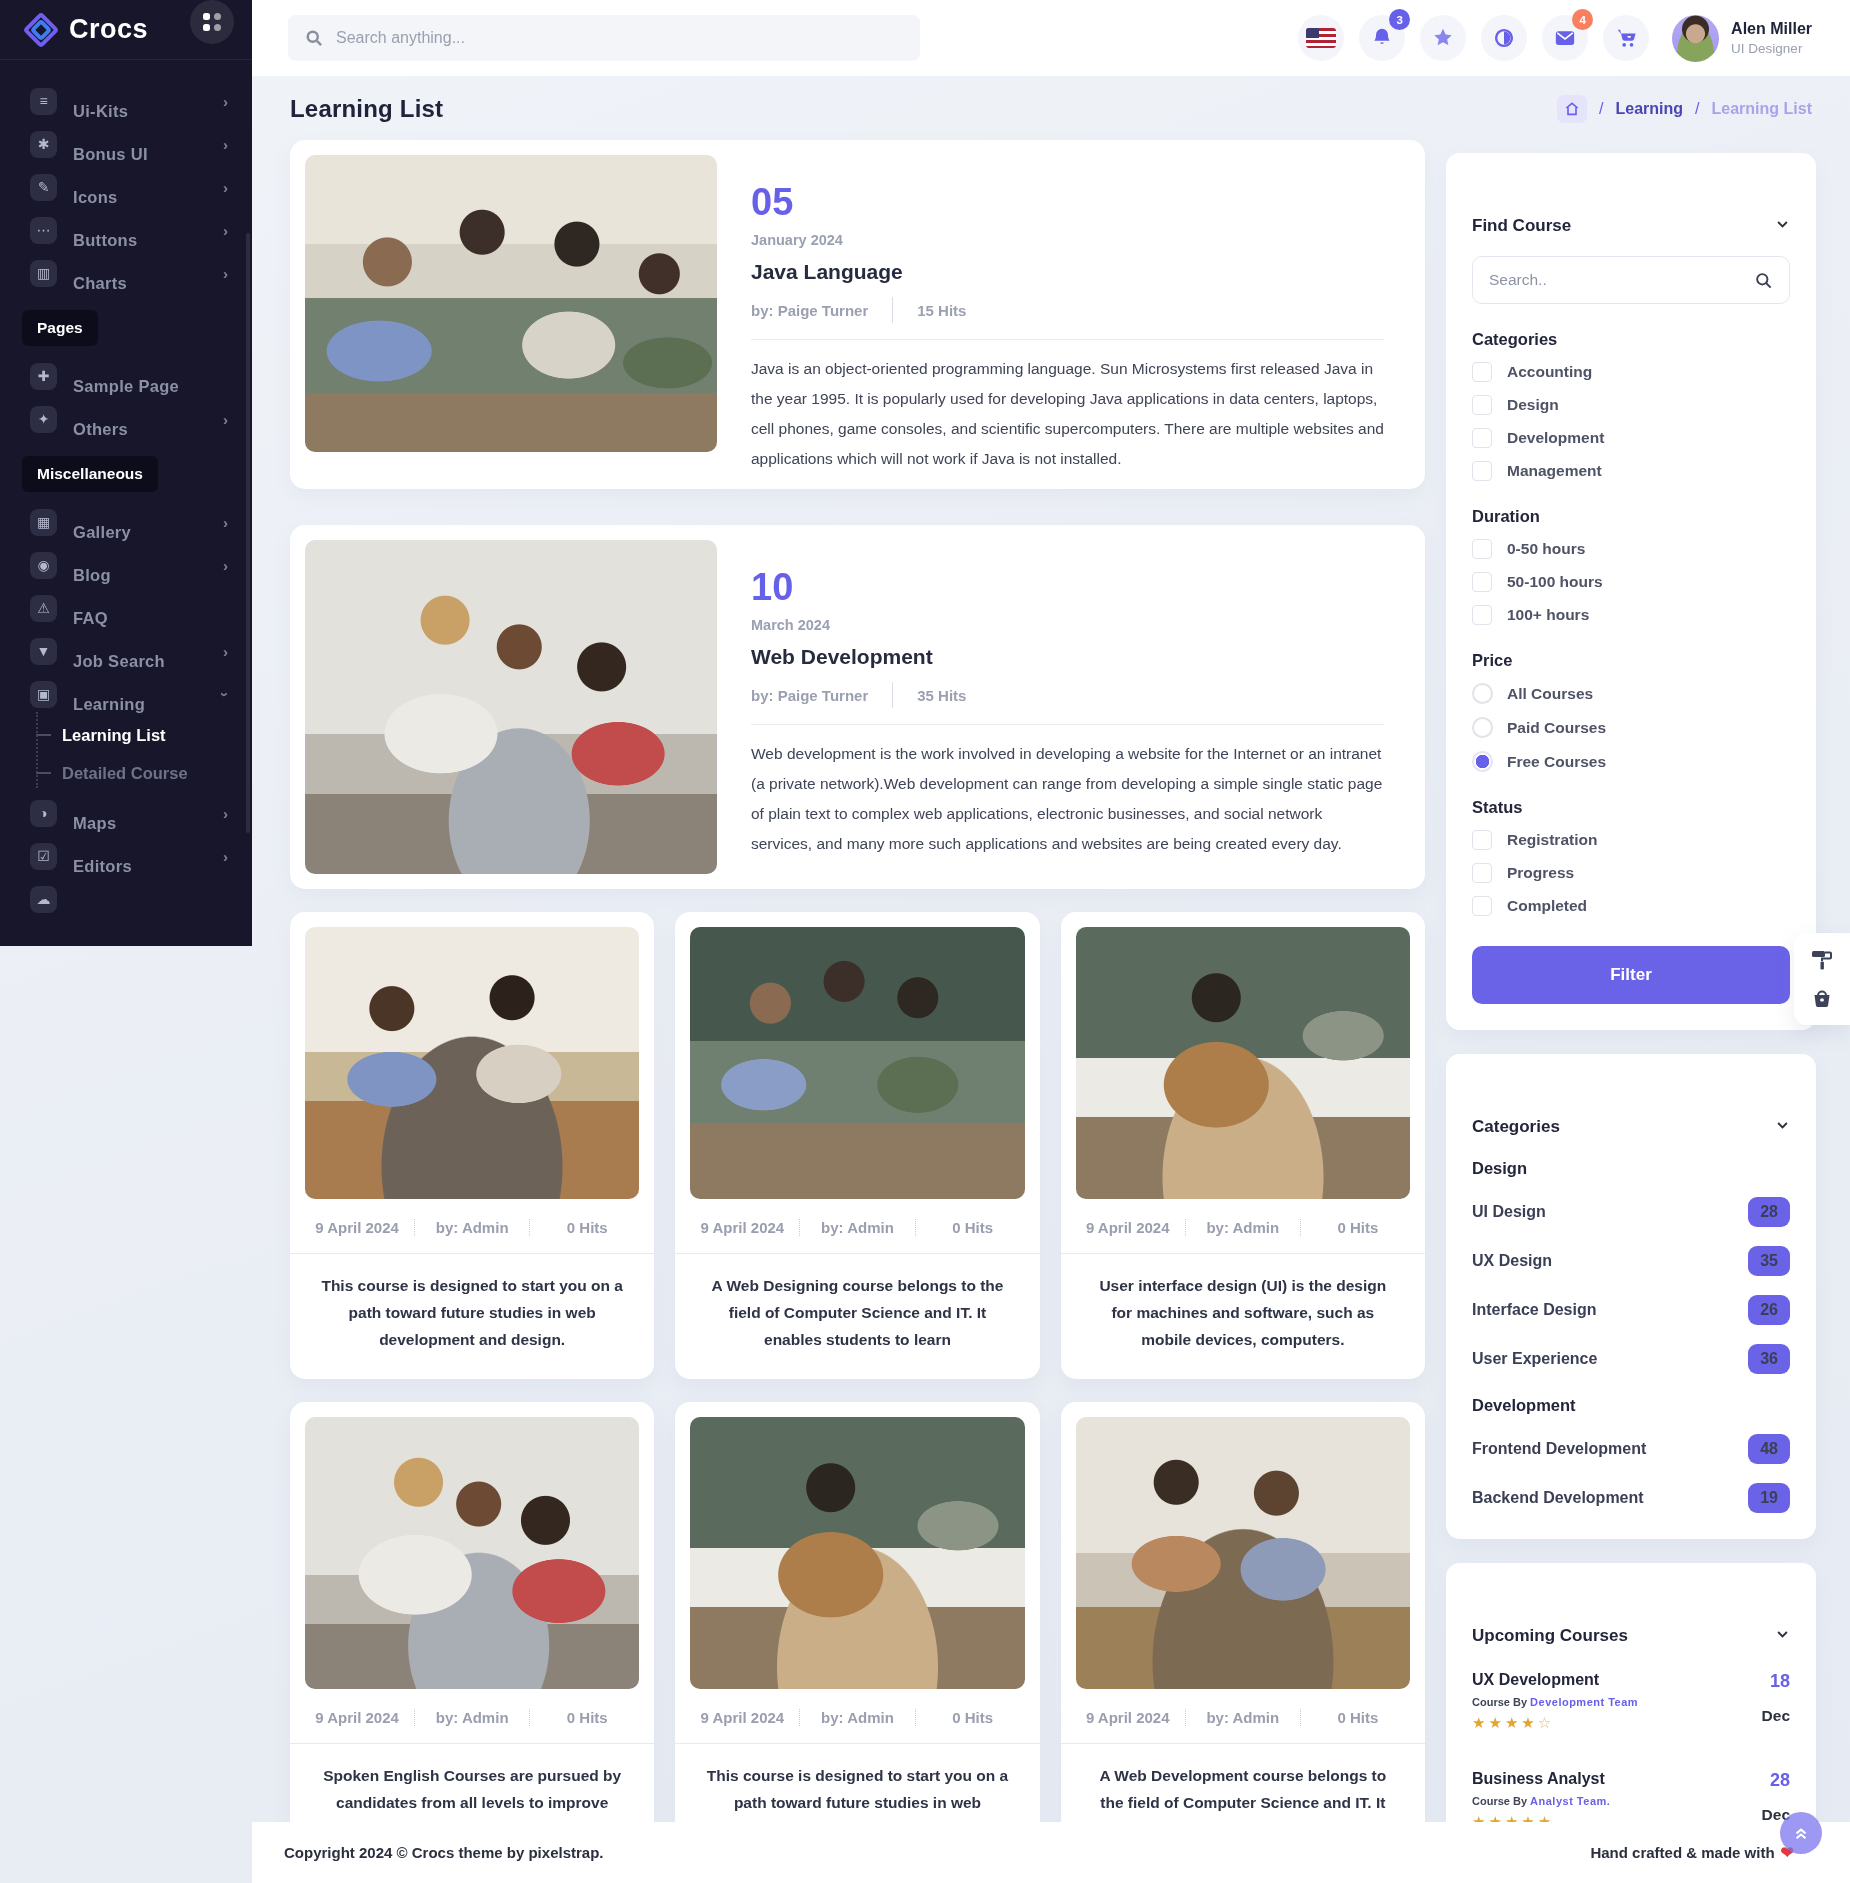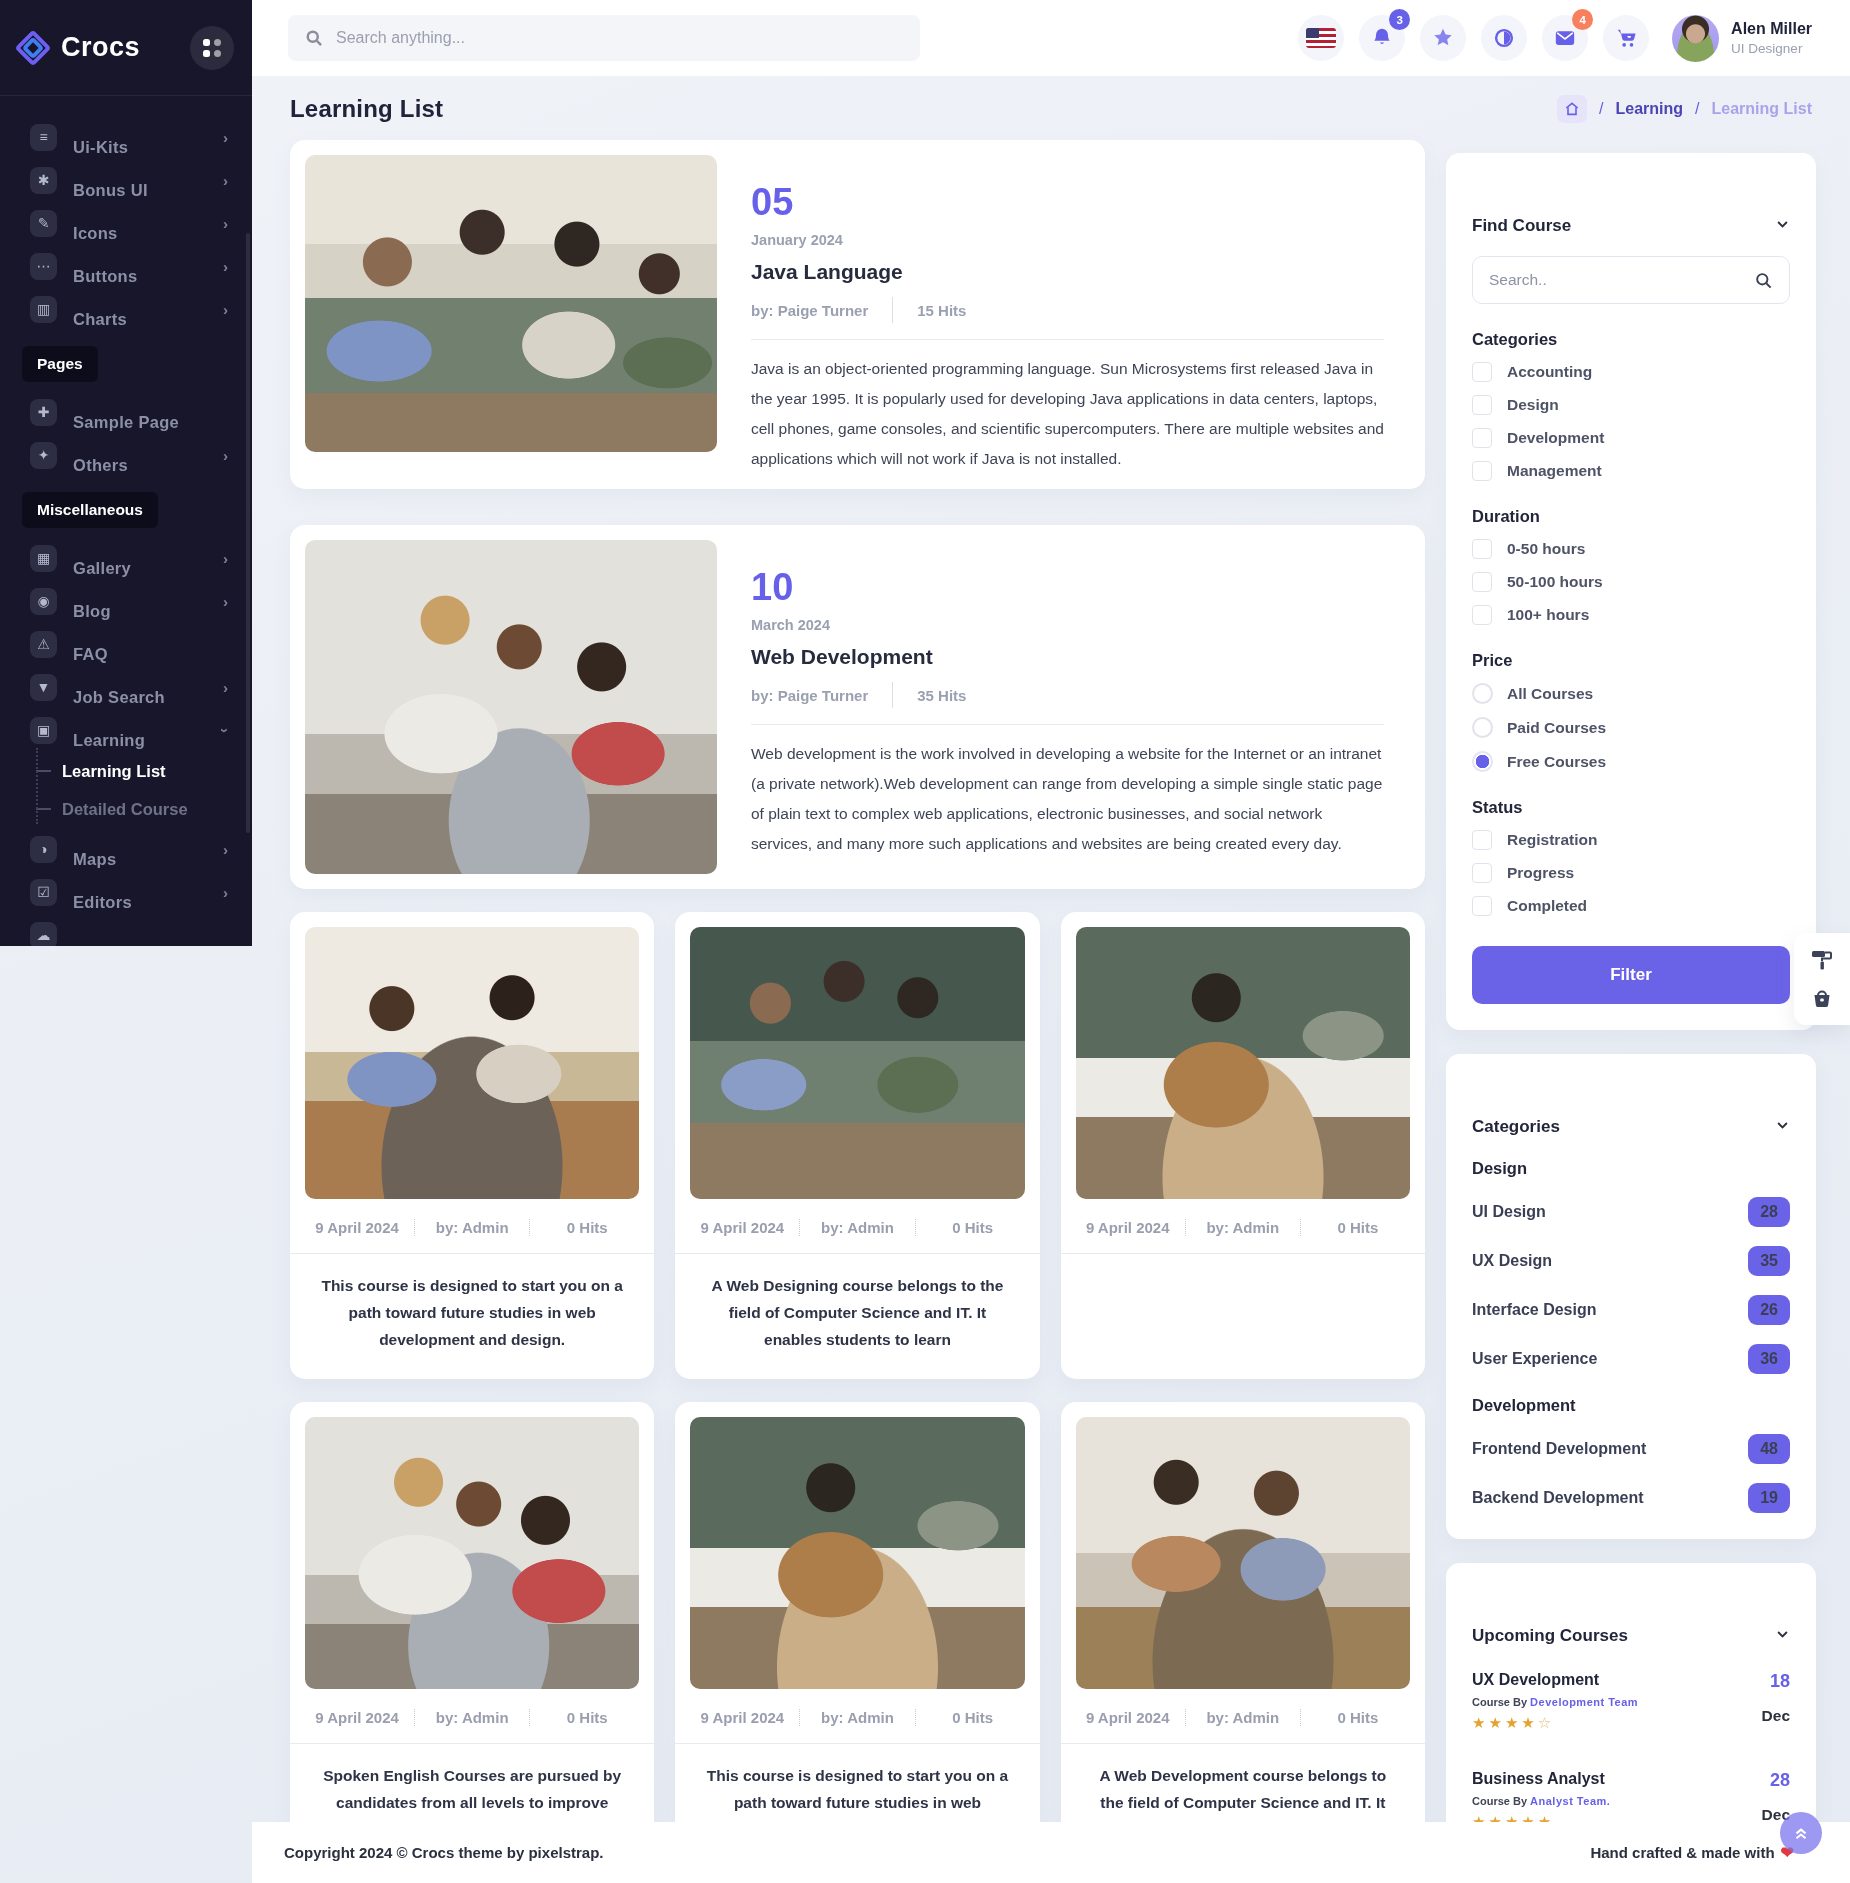--- a/index.html
+++ b/index.html
@@ -2,22 +2,22 @@
 <html><head>
 <meta charset="utf-8">
 <style>
   * { margin:0; padding:0; box-sizing:border-box; }
   body { font-family:"Liberation Sans",sans-serif; background:#dfe4ec; }
   .canvas { position:relative; width:1850px; height:1883px; overflow:hidden;
             background:linear-gradient(160deg,#f0f3f8 0%,#e9edf4 60%,#e6ebf3 100%); }
 
   
   .sidebar { position:absolute; left:0; top:0; width:252px; height:946px; background:#17162a; z-index:6; overflow:hidden; }
-  .sb-head { height:96px; display:flex; align-items:center; justify-content:space-between;
-             padding:0 18px 0 16px; border-bottom:1px solid rgba(255,255,255,.07); }
+  .sb-head { height:60px; display:flex; justify-content:space-between;
+             padding:0 18px 0 24px; border-bottom:1px solid rgba(255,255,255,.07); }
   .logo { display:flex; align-items:center; gap:11px; }
   .logo-ic { width:34px; height:34px; position:relative; }
   .logo-ic i { position:absolute; inset:4px; border:4px solid #6f5ef2; transform:rotate(45deg); border-radius:4px; }
   .logo-ic i.b { inset:9px; border-color:#3f7df0; }
   .logo-text { color:#fff; font-size:27px; font-weight:700; letter-spacing:.5px; }
   .grid-btn { width:44px; height:44px; border-radius:50%; background:rgba(255,255,255,.09);
               display:grid; place-items:center; cursor:pointer; }
   .grid-dots { display:grid; grid-template-columns:7px 7px; gap:4px; }
   .grid-dots b { width:7px; height:7px; border-radius:2.5px; background:#fff; }
   .grid-dots b:nth-child(2), .grid-dots b:nth-child(4){ opacity:.55; border-radius:50%; }
@@ -453,20 +453,21 @@
       </section>
 
       <section class="card gcard">
         <div class="g-img ph ph-e"></div>
         <div class="g-meta">
           <span>9 April 2024</span>
           <span>by: Admin</span>
           <span>0 Hits</span>
         </div>
         <hr class="g-hr">
+        <p class="g-desc">User interface design (UI) is the design for machines and software, such as mobile devices, computers.</p>
       </section>
 
       <section class="card gcard">
         <div class="g-img ph ph-b"></div>
         <div class="g-meta">
           <span>9 April 2024</span>
           <span>by: Admin</span>
           <span>0 Hits</span>
         </div>
         <hr class="g-hr">

